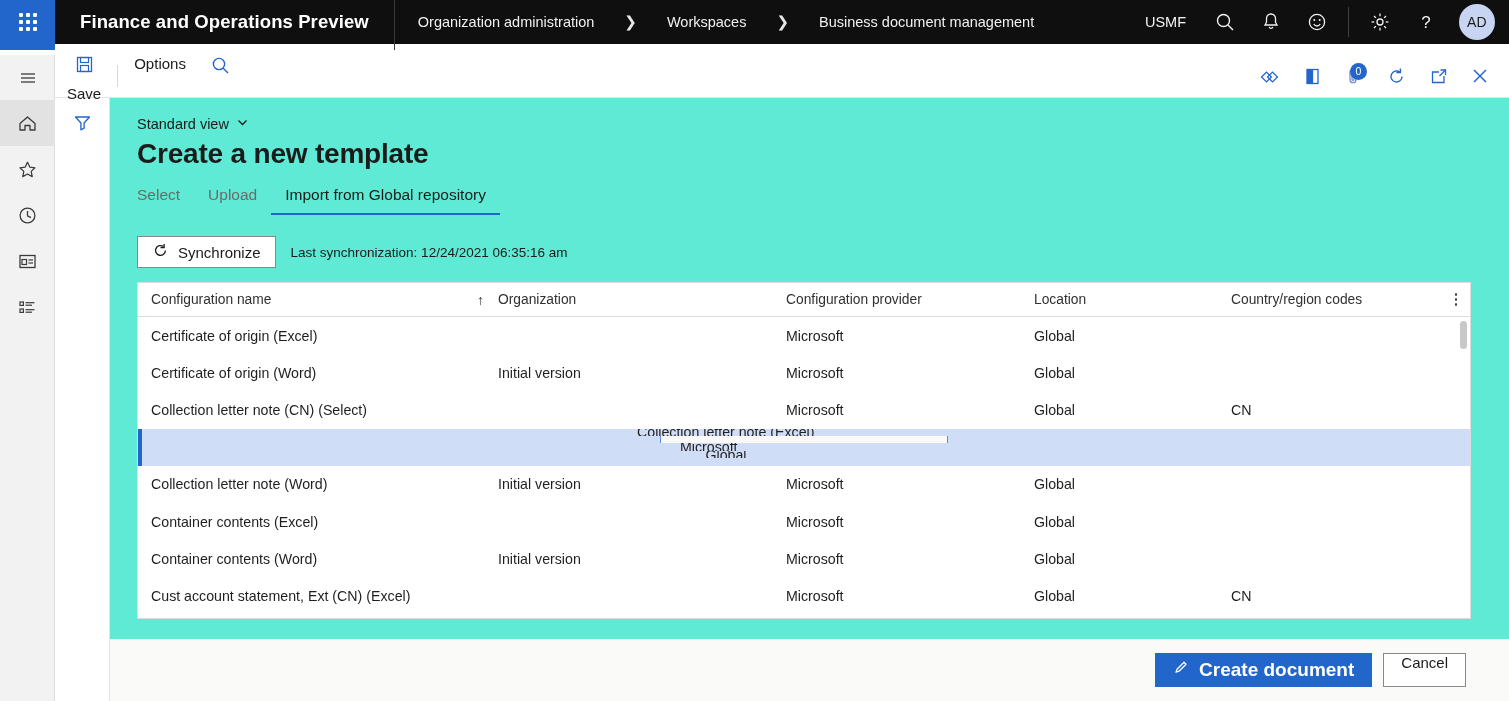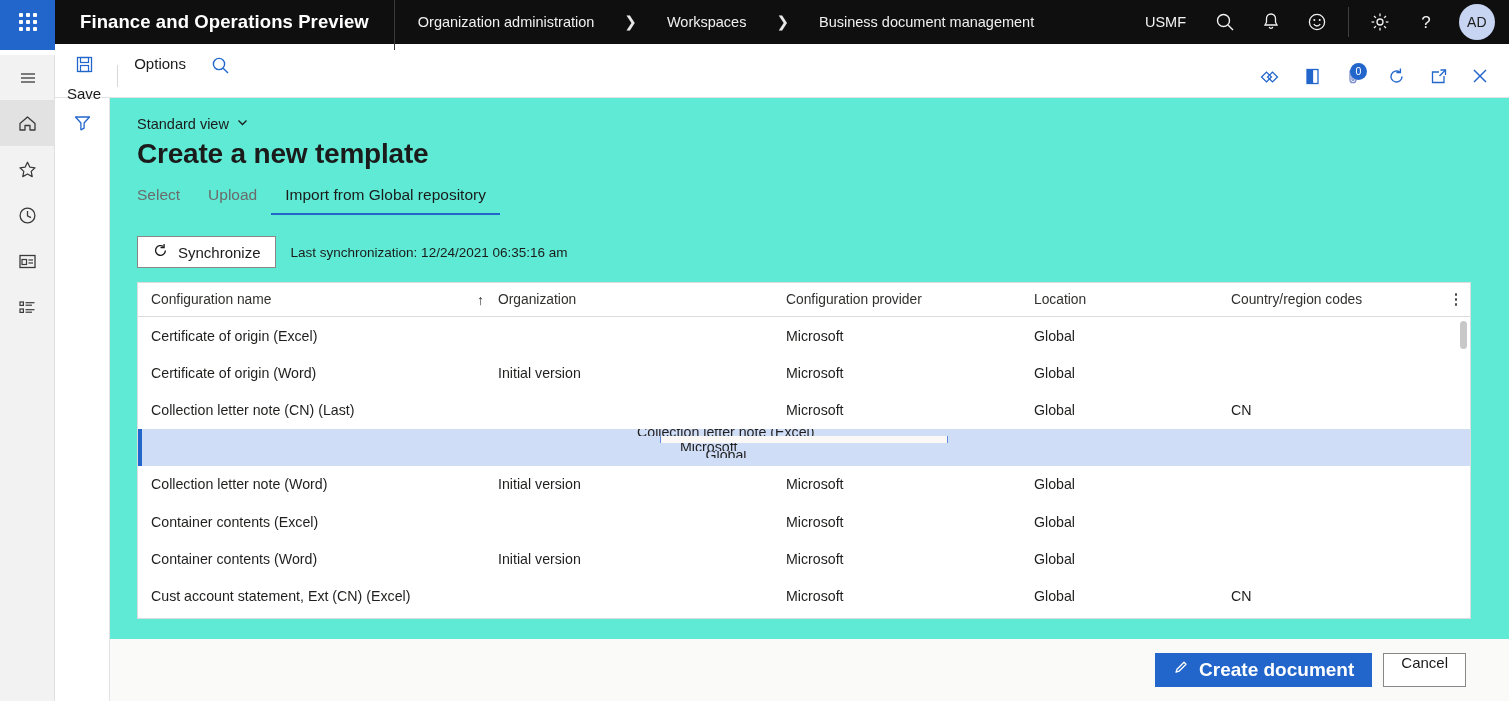--- a/index.html
+++ b/index.html
@@ -459,21 +459,21 @@
 
       <div class="grow">
         <div class="gc c-name">Certificate of origin (Word)</div>
         <div class="gc c-desc">Initial version</div>
         <div class="gc c-prov">Microsoft</div>
         <div class="gc c-loc">Global</div>
         <div class="gc c-cc"></div>
       </div>
 
       <div class="grow">
-        <div class="gc c-name">Collection letter note (CN) (Last)</div>
+        <div class="gc c-name">Collection letter note (CN) (Select)</div>
         <div class="gc c-desc"></div>
         <div class="gc c-prov">Microsoft</div>
         <div class="gc c-loc">Global</div>
         <div class="gc c-cc">CN</div>
       </div>
 
       <div class="grow selected">
         <span class="selbar"></span>
         <div class="gc c-name">Collection letter note (Excel)</div>
         <div class="gc c-desc">

